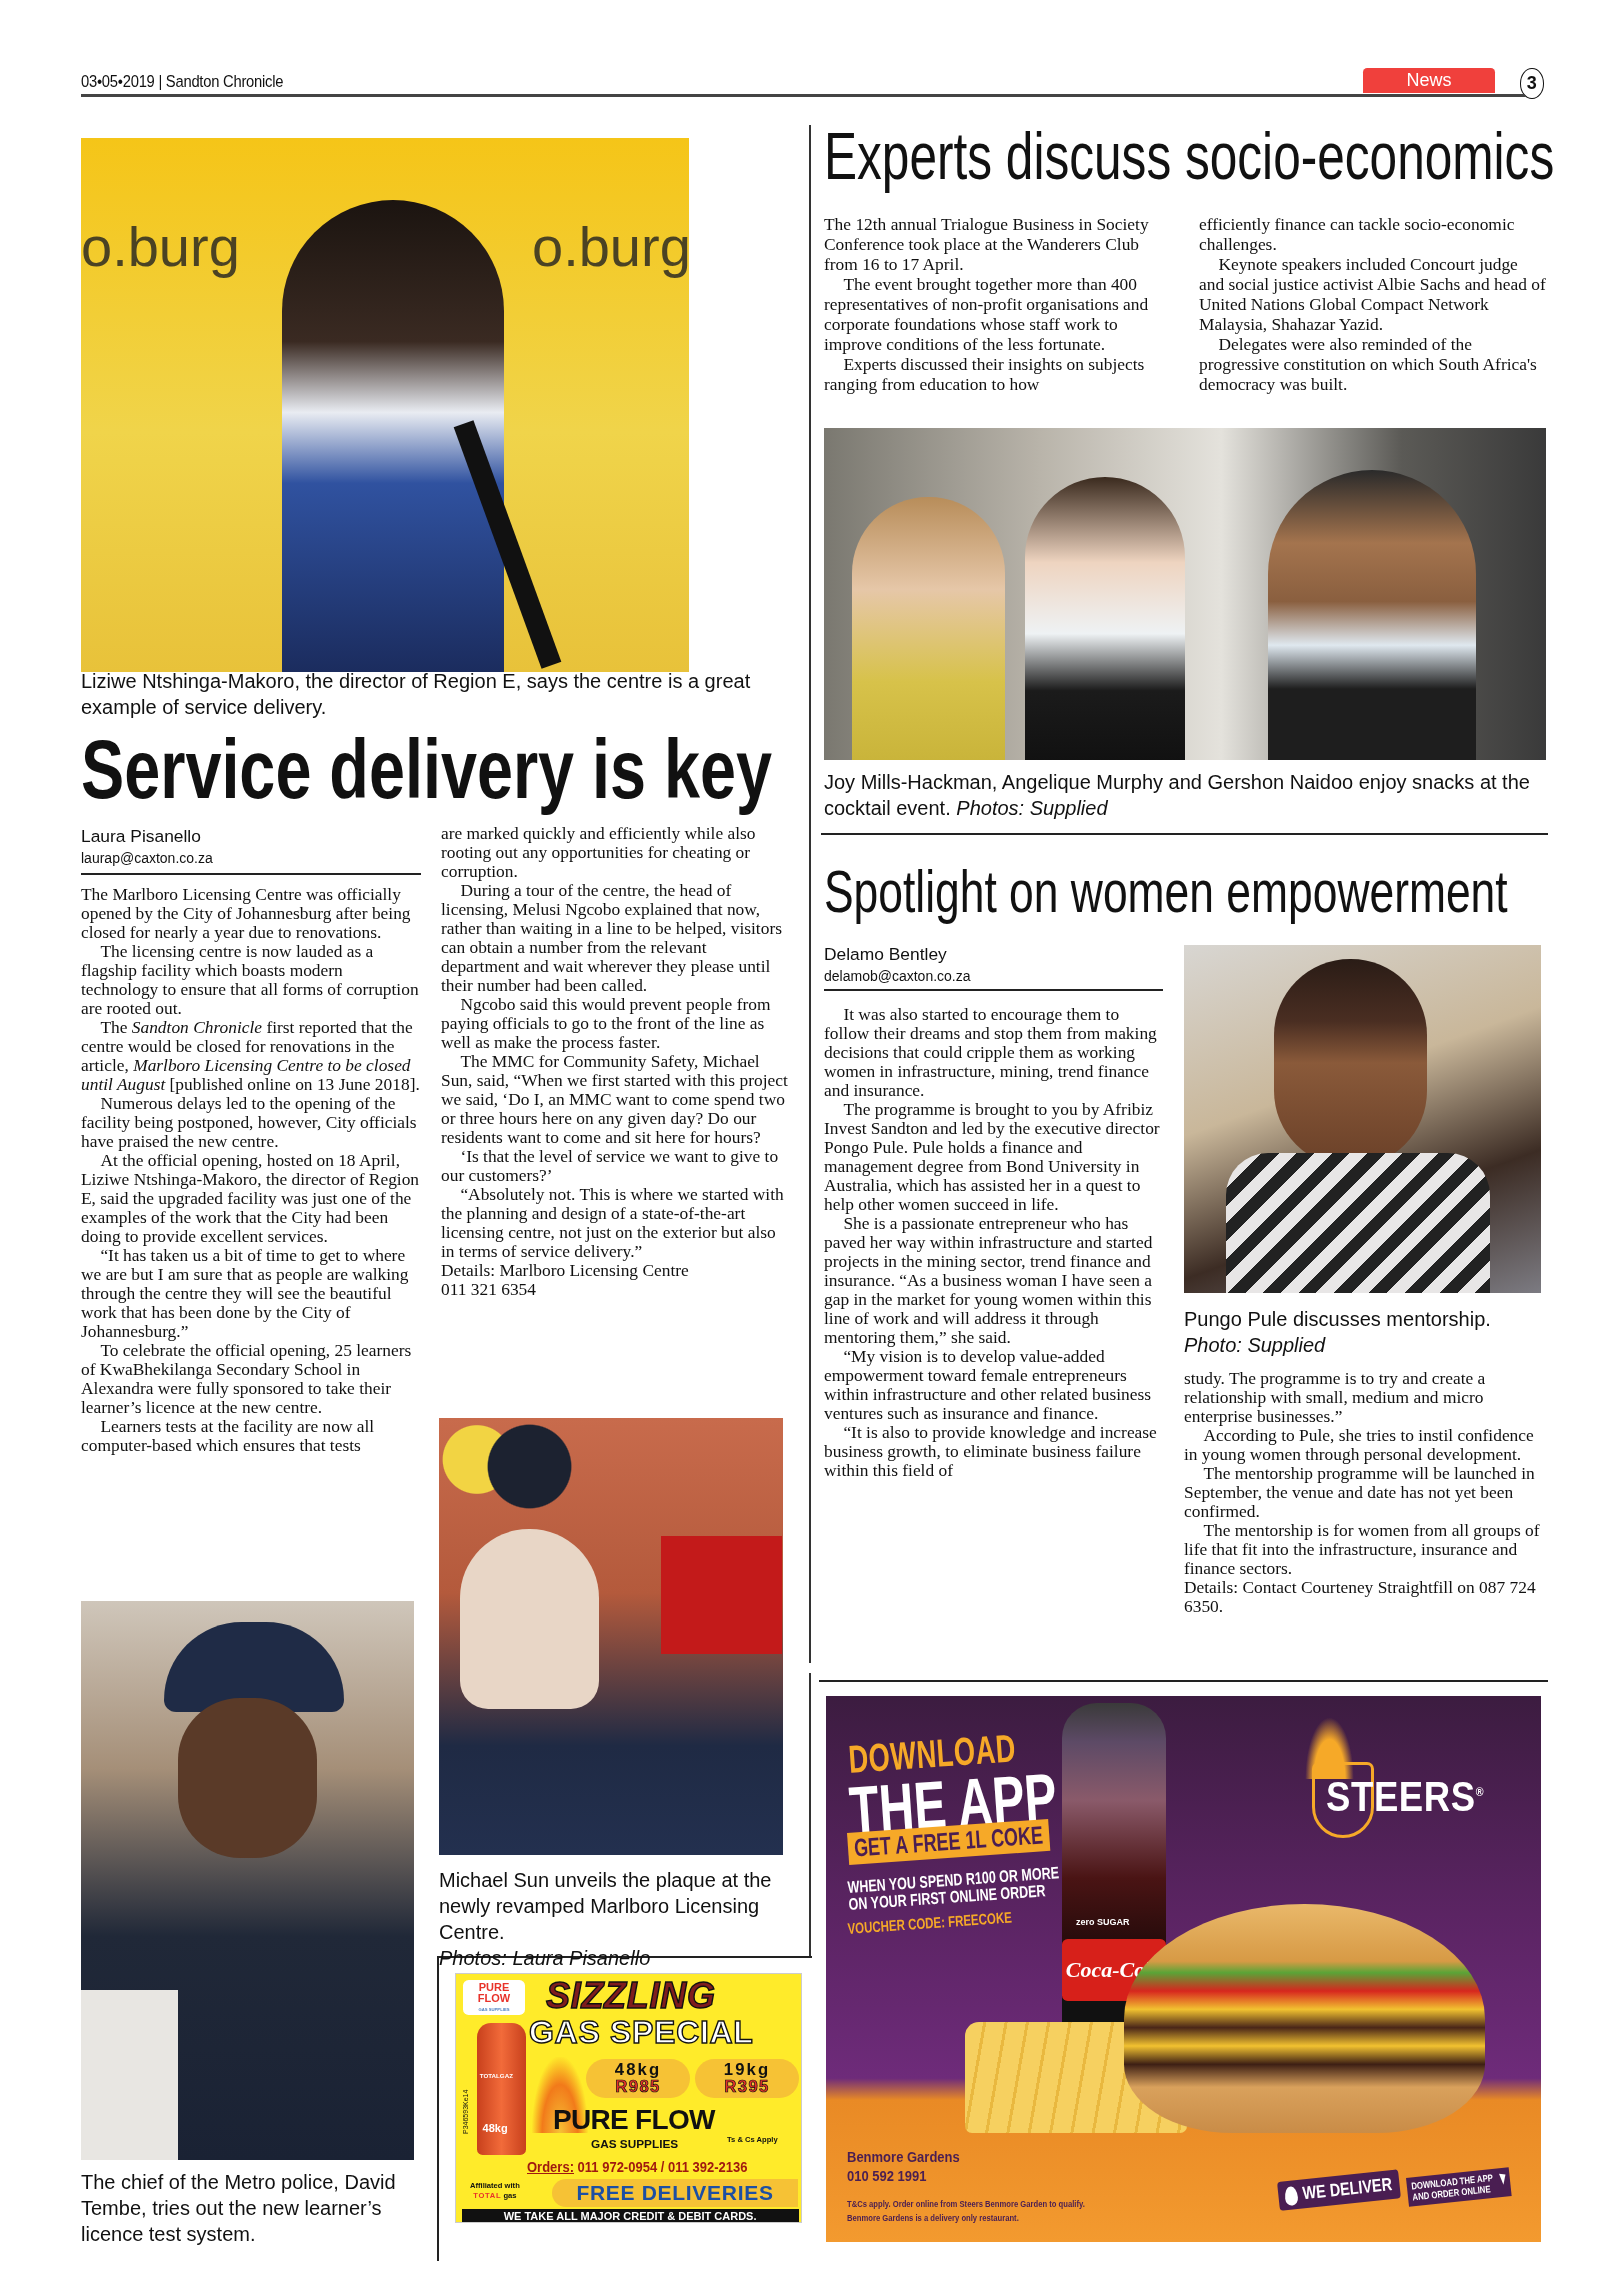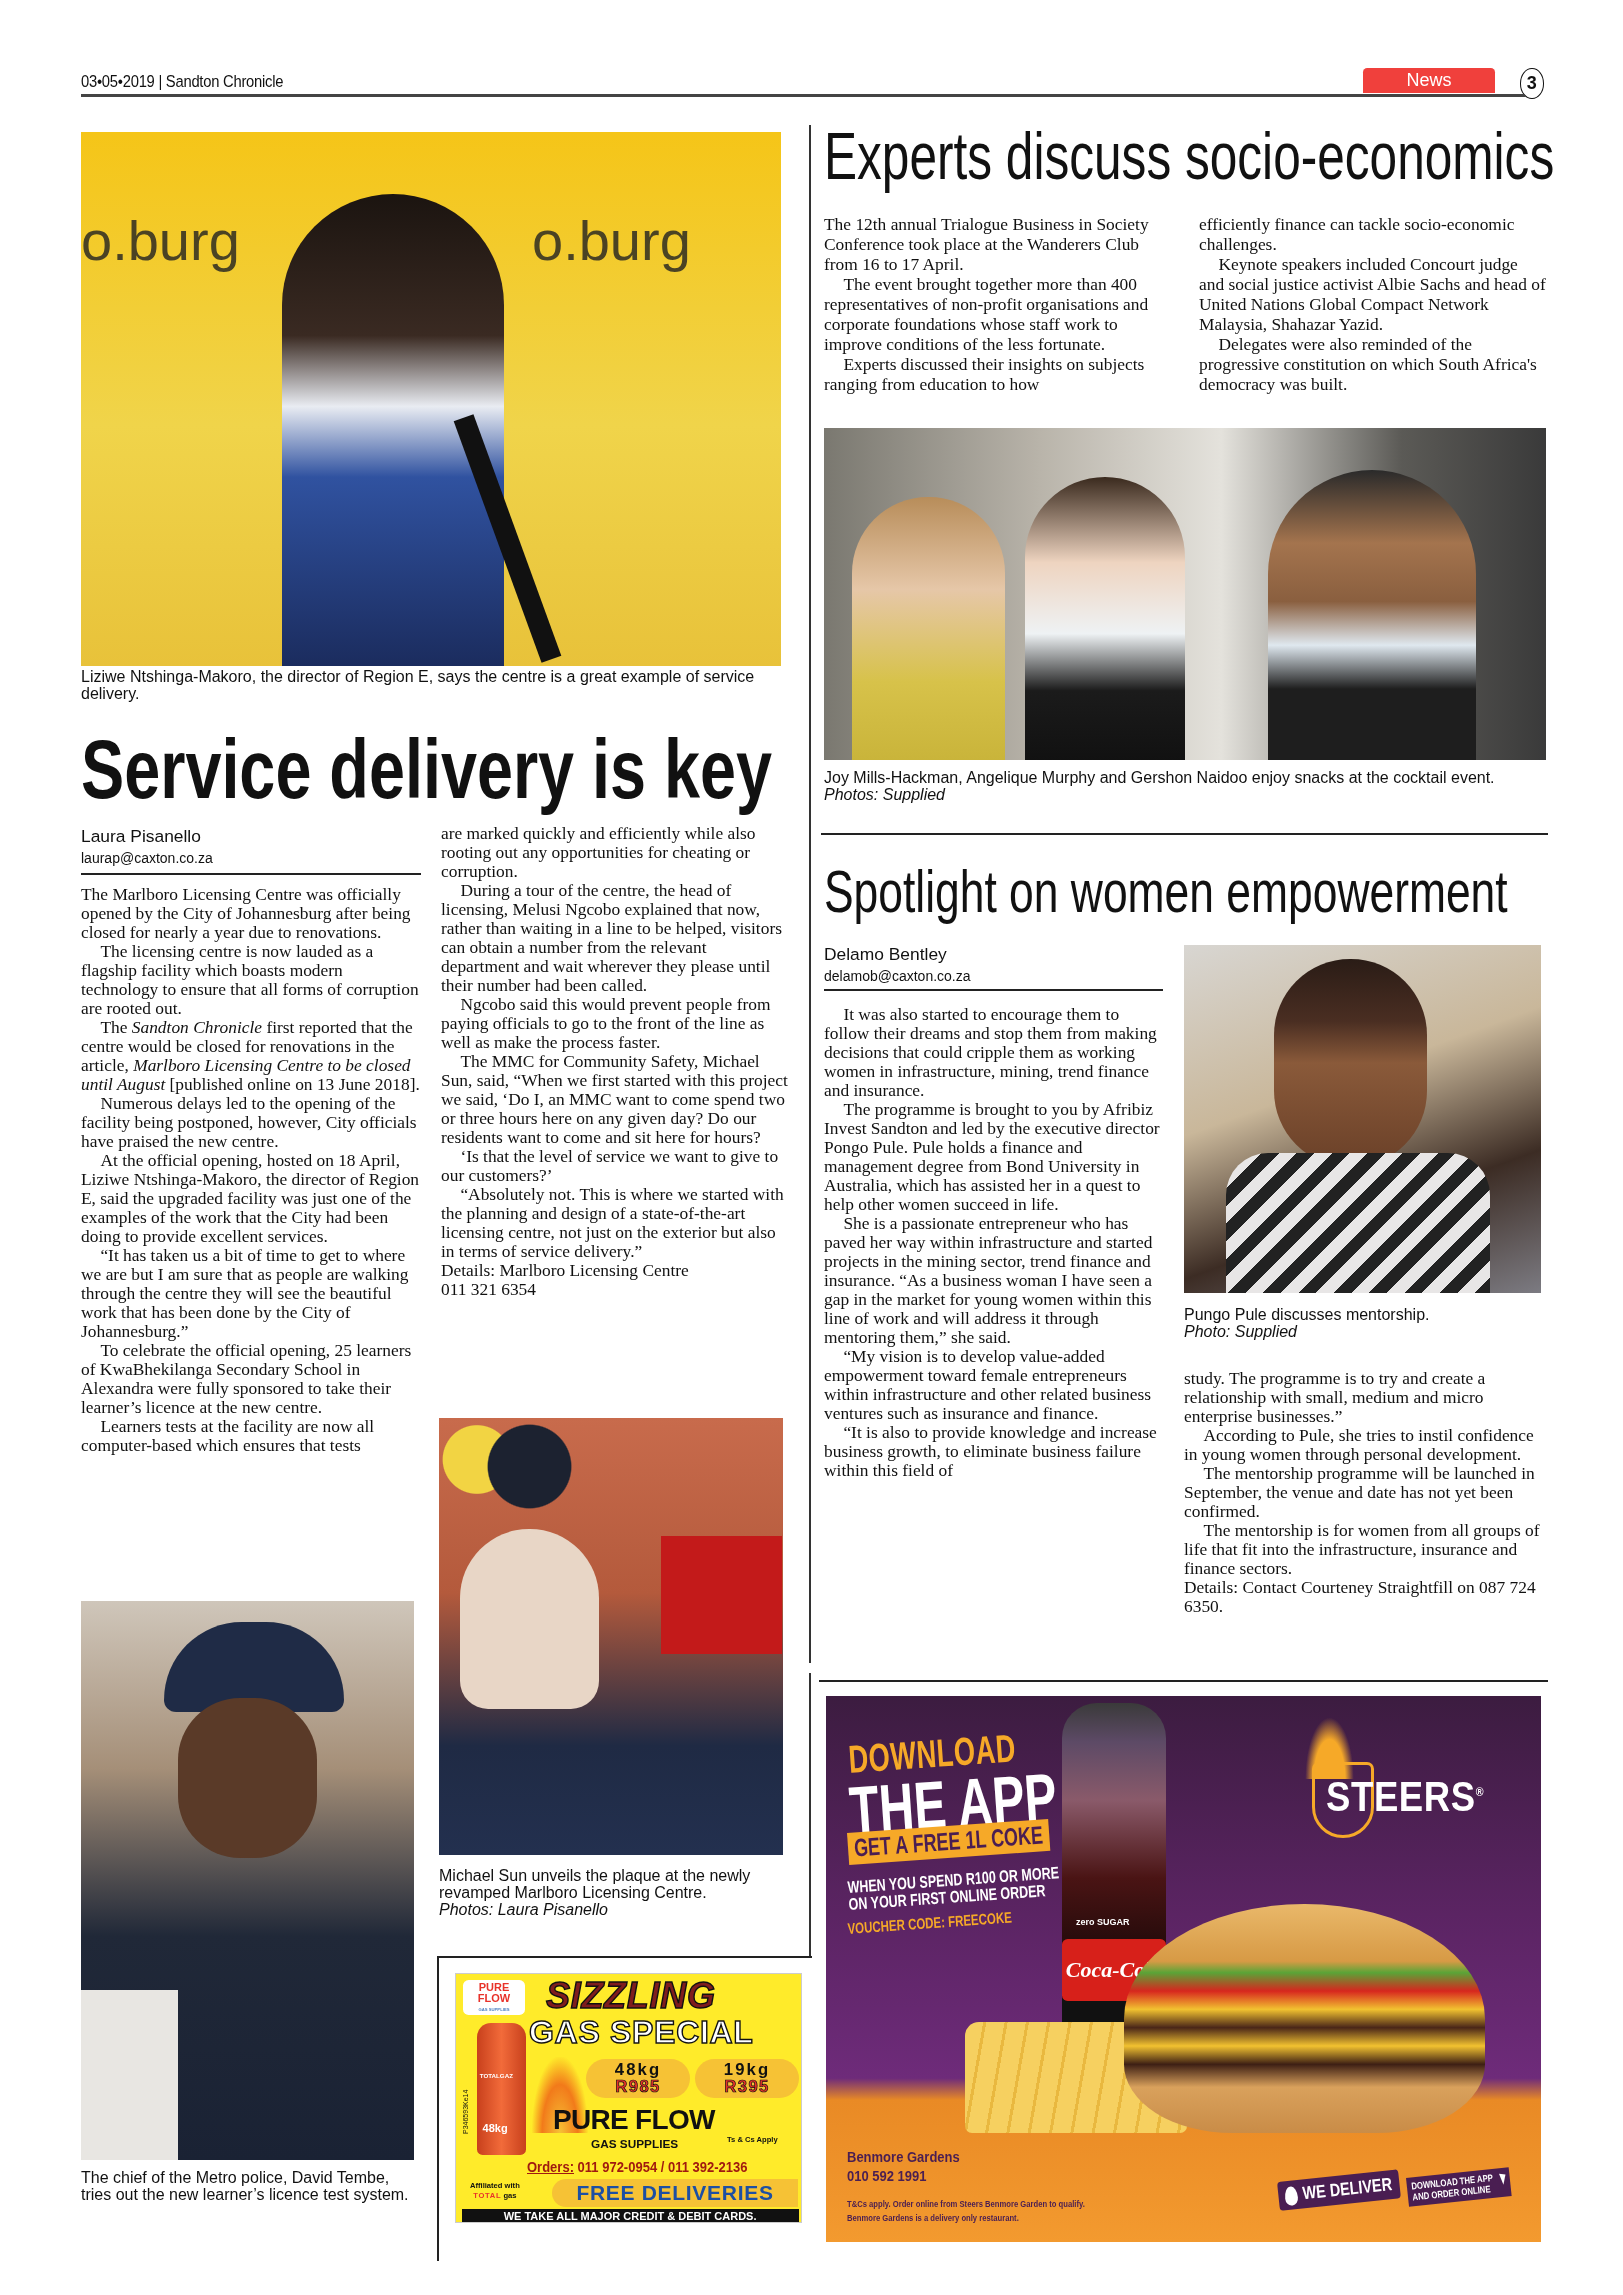--- a/index.html
+++ b/index.html
@@ -18,21 +18,21 @@
 
   
   .photo { overflow: hidden; }
   .ph-yellow { background: linear-gradient(180deg,#f5c518 0%,#f0d44a 55%,#e8c23a 100%); }
   .ph-event { background: linear-gradient(90deg,#7a7870 0%,#b9b4aa 30%,#e4e2dc 55%,#5b5a56 80%,#3a3a3a 100%); }
   .ph-woman { background: linear-gradient(160deg,#d8d6d2 0%,#c9b79a 40%,#3c2c24 70%,#7c7b82 100%); }
   .ph-sun { background: linear-gradient(180deg,#c86b4c 0%,#b45a3c 40%,#1f2a44 75%,#23304f 100%); }
   .ph-police { background: linear-gradient(180deg,#cfc6ba 0%,#a58f78 30%,#202838 60%,#1a2234 100%); }
 
   
-  .caption { font-family: "Liberation Sans", sans-serif; font-size: 16px; line-height: 17px; color: #111; }
+  .caption { font-family: "Liberation Sans", sans-serif; font-size: 20px; line-height: 26px; color: #111; }
   .caption i { font-style: italic; }
 
   
   .hl-condensed { font-family: "Liberation Sans", sans-serif; font-weight: normal; white-space: nowrap; transform-origin: left top; }
   .hl-black { font-family: "Liberation Sans", sans-serif; font-weight: bold; white-space: nowrap; transform-origin: left top; }
 
   
   .byline-name { font-family: "Liberation Sans", sans-serif; font-size: 17.4px; }
   .byline-email { font-family: "Liberation Sans", sans-serif; font-size: 14px; margin-top: 2.8px; }
   .byline-rule { height: 2.1px; background: #222; }
@@ -99,21 +99,21 @@
 <div class="abs section-tab">News</div>
 <div class="abs page-num">3</div>
 <div class="abs hdr-rule"></div>
 
 <div class="abs vrule" style="left:809px; top:125px; height:1538px;"></div>
 <div class="abs vrule" style="left:809px; top:1673px; height:285px; width:2.1px;"></div>
 <div class="abs" style="left:437px; top:1956px; width:375px; height:2.1px; background:#222;"></div>
 <div class="abs" style="left:437px; top:1956px; width:2.1px; height:305px; background:#222;"></div>
 
 <section>
-  <div class="abs photo ph-yellow" style="left:81px; top:132px; width:700px; height:534px;" title="Woman speaking at a microphone in front of a yellow Joburg backdrop">
+  <div class="abs photo ph-yellow" style="left:81px; top:138px; width:608px; height:534px;" title="Woman speaking at a microphone in front of a yellow Joburg backdrop">
     <div style="position:absolute; left:0; top:76px; font-family:'Liberation Sans',sans-serif; font-size:56px; color:#222; opacity:0.8;">o.burg</div>
     <div style="position:absolute; left:451px; top:76px; font-family:'Liberation Sans',sans-serif; font-size:56px; color:#222; opacity:0.8;">o.burg</div>
     <div style="position:absolute; left:201px; top:62px; width:222px; height:472px; border-radius:111px 111px 0 0; background:linear-gradient(180deg,#1b1410 0%,#3a2a22 30%,#e9ecf2 45%,#3052a0 60%,#1b2c5e 100%);"></div>
     <div style="position:absolute; left:416px; top:278px; width:21px; height:257px; background:#111; transform:rotate(-20deg);"></div>
   </div>
   <div class="abs caption" style="left:81px; top:668px; width:694px;">Liziwe Ntshinga-Makoro, the director of Region E, says the centre is a great example of service delivery.</div>
 
   <h1 class="abs hl-black" style="left:81px; top:725px; font-size:83px; line-height:90px; transform:scaleX(0.78);">Service delivery is key</h1>
 
   <div class="abs" style="left:81px; top:826px; width:340px;">

